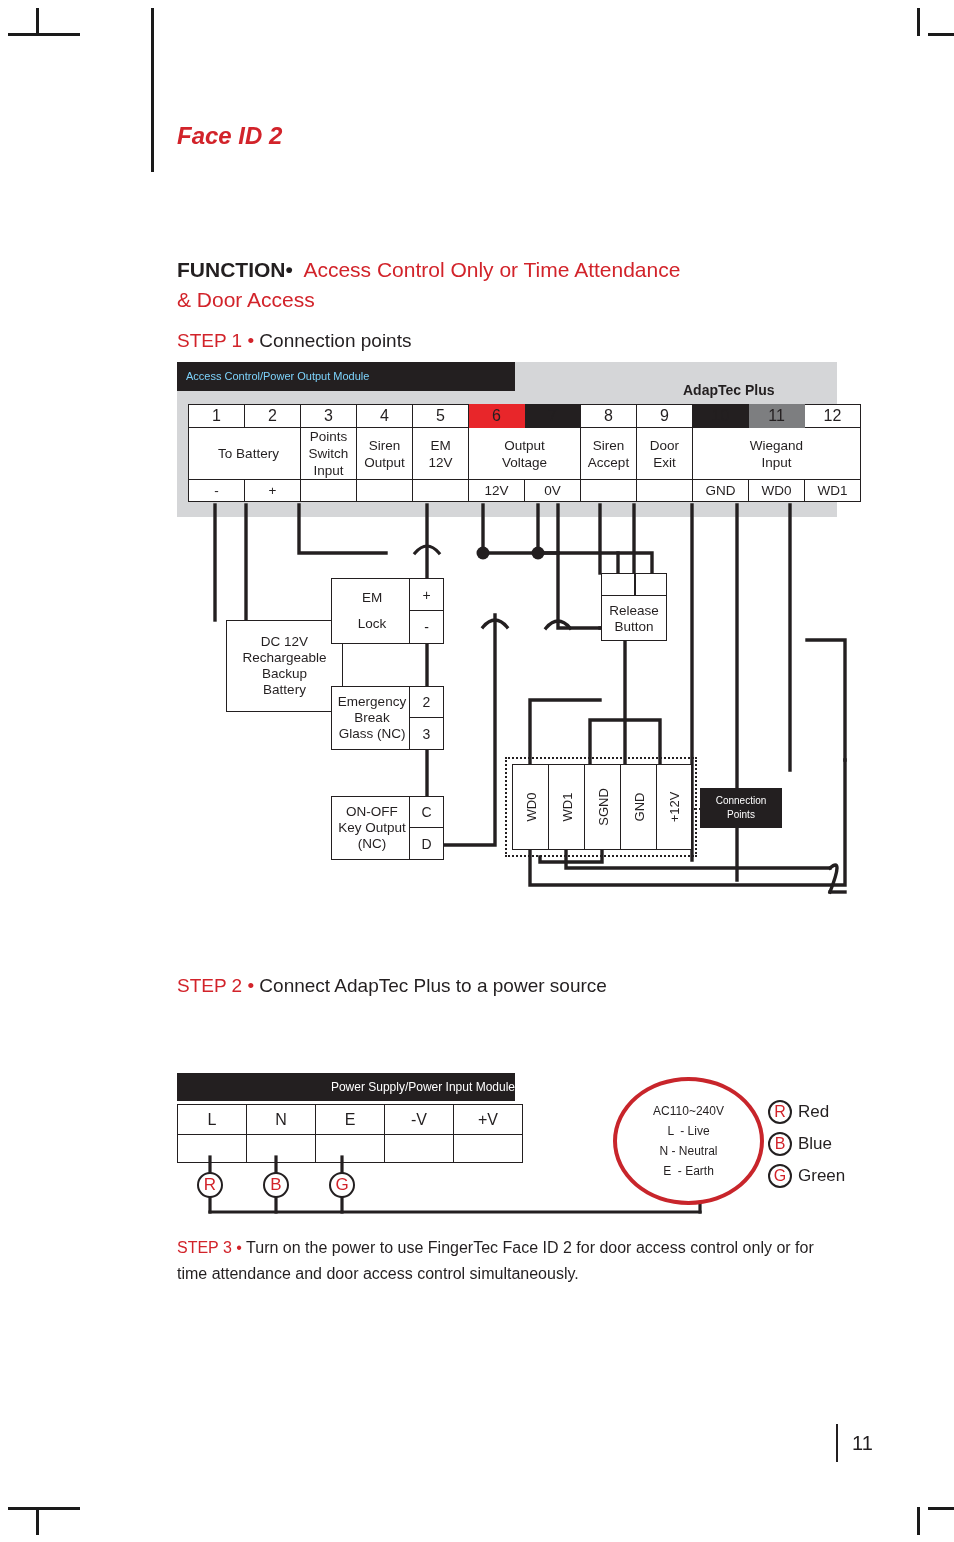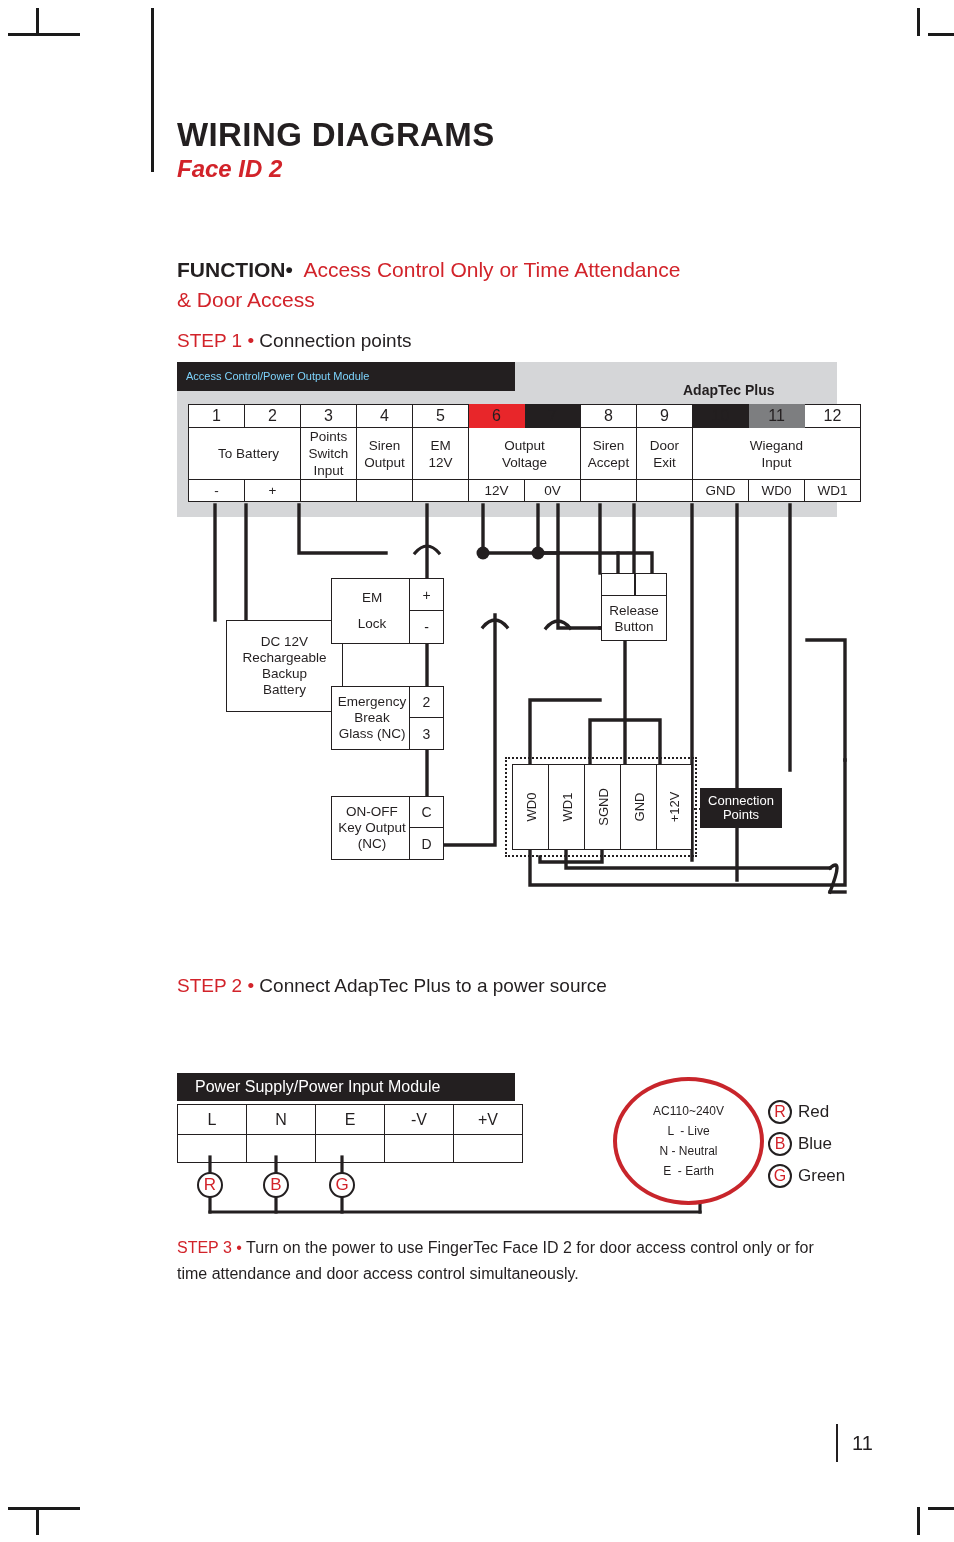--- a/index.html
+++ b/index.html
@@ -76,25 +76,25 @@
 
   
   #cp-dashed{left:505px;top:757px;width:192px;height:100px;border:2px dotted #231f20;box-sizing:border-box;}
   #cp-strip{left:512px;top:764px;height:86px;display:flex;}
   .cp-cell{width:36px;height:86px;border:1.5px solid #231f20;border-right:none;
            box-sizing:border-box;background:#ffffff;position:relative;}
   .cp-cell:last-child{border-right:1.5px solid #231f20;}
   .cp-cell span{position:absolute;left:50%;top:50%;
       transform:translate(-50%,-50%) rotate(-90deg);white-space:nowrap;font-size:13px;}
   #cp-tag{left:700px;top:788px;width:82px;height:40px;background:#231f20;color:#ffffff;
-      font-size:13px;line-height:14px;display:flex;align-items:center;justify-content:center;text-align:center;}
+      font-size:10px;line-height:14px;display:flex;align-items:center;justify-content:center;text-align:center;}
 
   
   #ps-title-bar{left:177px;top:1073px;width:338px;height:28px;background:#231f20;}
-  #ps-title-bar span{color:#ffffff;font-size:16px;line-height:28px;padding-left:18px;display:block;}
+  #ps-title-bar span{color:#ffffff;font-size:12px;line-height:28px;padding-left:9px;display:block;text-align:right;}
   #ps-table{left:177px;top:1104px;border-collapse:collapse;}
   #ps-table td{border:1.5px solid #231f20;background:#ffffff;text-align:center;
       font-size:16px;color:#231f20;width:66px;}
   #ps-table tr.r1 td{height:27px;}
   #ps-table tr.r2 td{height:25px;}
 
   
   .rbg{position:absolute;width:26px;height:26px;border-radius:50%;
      border:2.4px solid #231f20;background:#ffffff;color:#d2232a;font-size:17px;
      display:flex;align-items:center;justify-content:center;box-sizing:border-box;}
@@ -122,21 +122,20 @@
 <div class="crop" style="left:917px;top:8px;width:3px;height:28px;"></div>
 <div class="crop" style="left:928px;top:33px;width:26px;height:3px;"></div>
 <div class="crop" style="left:36px;top:1507px;width:3px;height:28px;"></div>
 <div class="crop" style="left:8px;top:1507px;width:72px;height:3px;"></div>
 <div class="crop" style="left:917px;top:1507px;width:3px;height:28px;"></div>
 <div class="crop" style="left:928px;top:1507px;width:26px;height:3px;"></div>
 <div class="bleed" style="left:151px;top:8px;height:64px;"></div>
 <div class="bleed" style="left:151px;top:72px;height:100px;"></div>
 
 <div class="abs" id="title-block">
-  <div id="doc-title">WIRING DIAGRAMS</div>
   <div id="doc-subtitle">Face ID 2</div>
 </div>
 
 <div class="abs" id="function-line">
   <span id="function-label">FUNCTION</span><span id="function-label">•</span>&nbsp;
   <span class="fn-red">Access Control Only or Time Attendance</span><br>
   <span class="fn-red">&amp; Door Access</span>
 </div>
 
 <div class="abs" id="step1-head">

